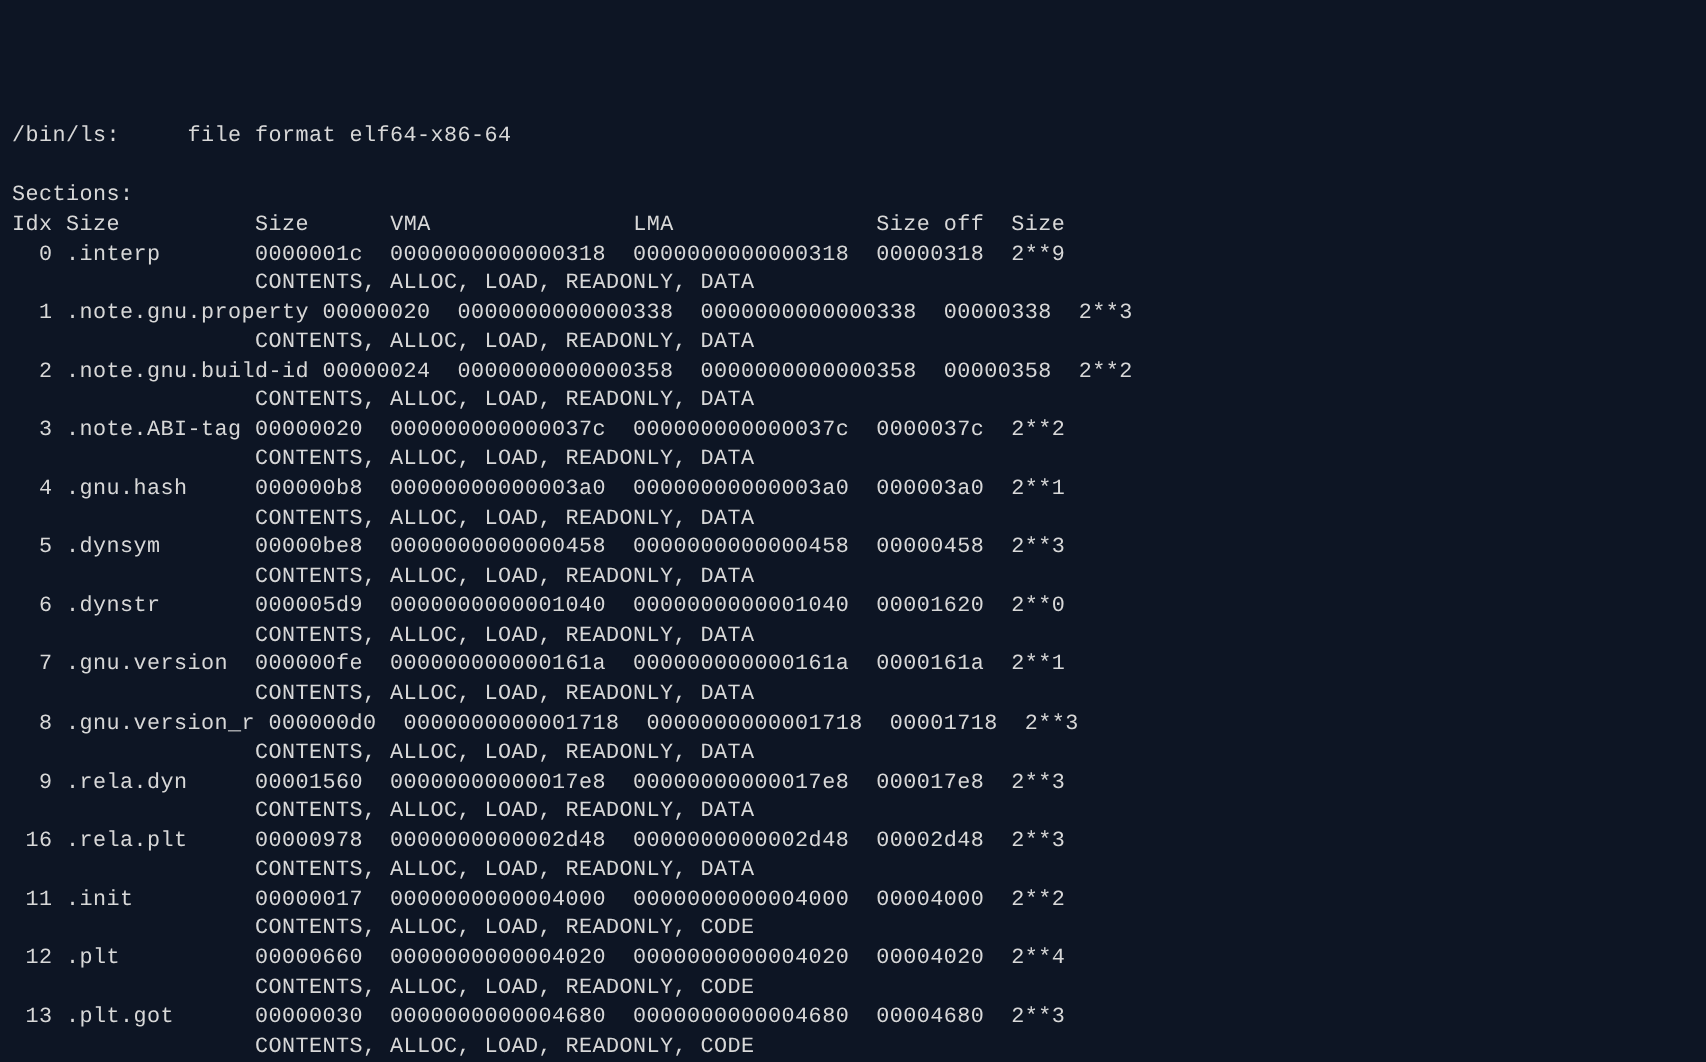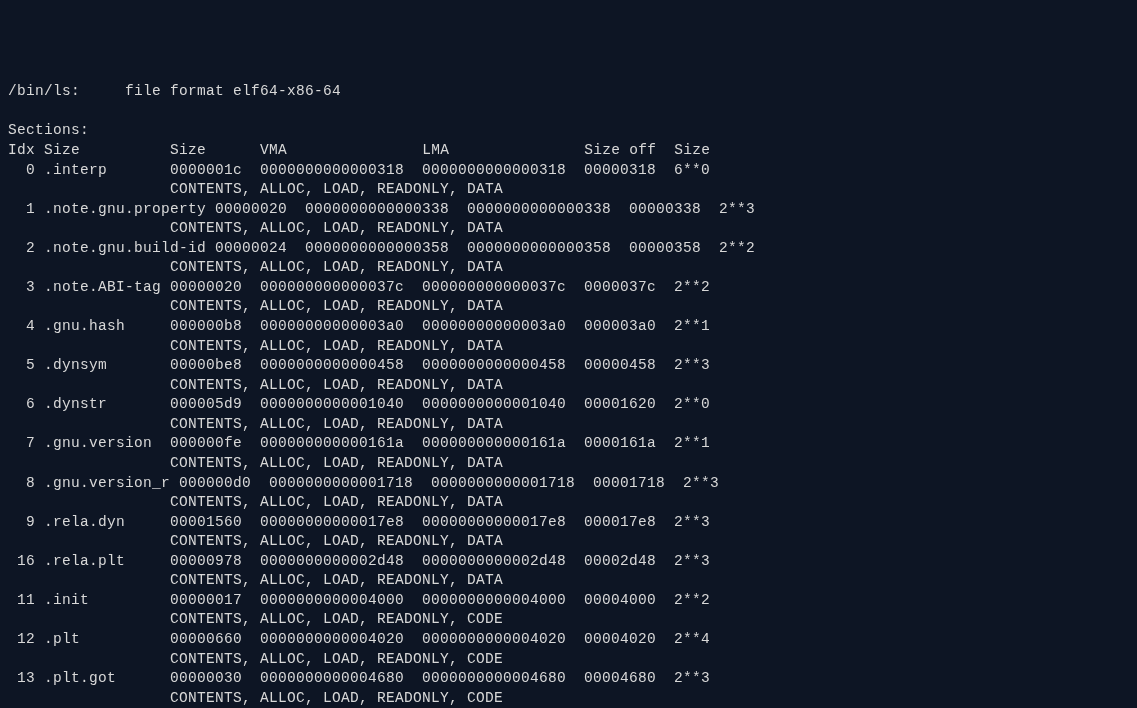--- a/index.html
+++ b/index.html
@@ -23,21 +23,21 @@
   </style>
 </head>
 <body>
 
 
 
 <div class="terminal"><span><span>/bin/ls:</span>     <span>file format elf64-x86-64</span></span>
 
 <span>Sections:</span>
 <span><span>Idx</span> <span>Size</span>          <span>Size</span>      <span>VMA</span>               <span>LMA</span>               <span>Size off</span>  <span>Size</span></span>
-<div id="sections-container"><span>  0 .interp       0000001c  0000000000000318  0000000000000318  00000318  6**0</span>
+<div id="sections-container"><span>  0 .interp       0000001c  0000000000000318  0000000000000318  00000318  2**9</span>
 <span>                  CONTENTS, ALLOC, LOAD, READONLY, DATA</span>
 <span>  1 .note.gnu.property 00000020  0000000000000338  0000000000000338  00000338  2**3</span>
 <span>                  CONTENTS, ALLOC, LOAD, READONLY, DATA</span>
 <span>  2 .note.gnu.build-id 00000024  0000000000000358  0000000000000358  00000358  2**2</span>
 <span>                  CONTENTS, ALLOC, LOAD, READONLY, DATA</span>
 <span>  3 .note.ABI-tag 00000020  000000000000037c  000000000000037c  0000037c  2**2</span>
 <span>                  CONTENTS, ALLOC, LOAD, READONLY, DATA</span>
 <span>  4 .gnu.hash     000000b8  00000000000003a0  00000000000003a0  000003a0  2**1</span>
 <span>                  CONTENTS, ALLOC, LOAD, READONLY, DATA</span>
 <span>  5 .dynsym       00000be8  0000000000000458  0000000000000458  00000458  2**3</span>

